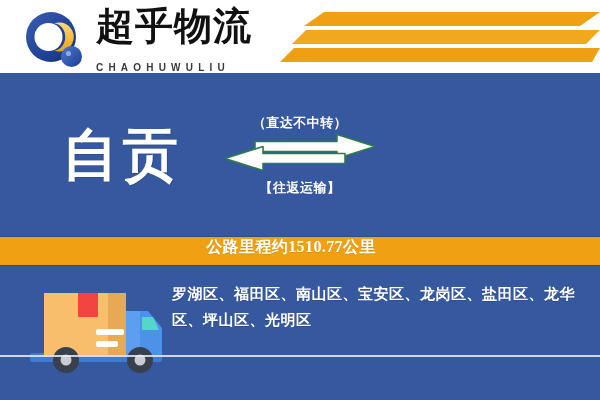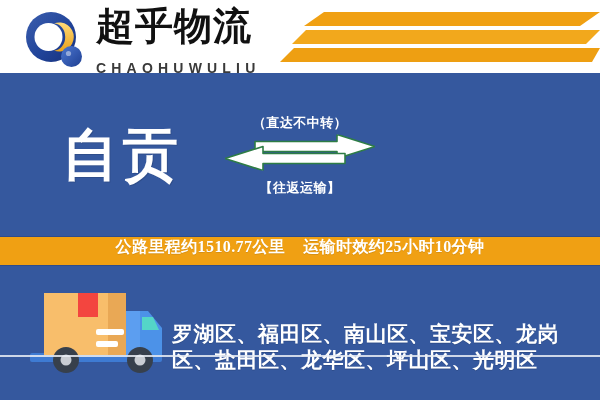--- a/index.html
+++ b/index.html
@@ -39,21 +39,21 @@
     font-weight:bold;
     font-size:38px;
     line-height:40px;
     color:#111111;
     letter-spacing:1px;
     white-space:nowrap;
   }
   .brand-en {
     font-family:"Liberation Sans", sans-serif;
     font-weight:bold;
-    font-size:14px;
+    font-size:10px;
     line-height:14px;
     color:#3a3a3a;
     letter-spacing:5.2px;
     margin-top:15px;
     white-space:nowrap;
   }
 
   
   .stripes {
     position:absolute; right:0; top:8px;
@@ -133,26 +133,25 @@
   .truck {
     position:absolute; left:22px; top:14px;
     width:146px; height:100px;
   }
   .truck svg { display:block; width:146px; height:100px; }
   .district-text {
     position:absolute; left:172px; top:14px;
     width:412px;
     font-family:"Liberation Serif", serif;
     font-weight:bold;
-    font-size:21px;
+    font-size:15px;
     line-height:26px;
     color:#ffffff;
     letter-spacing:0.5px;
     text-shadow:0 1px 0 rgba(0,0,0,0.12);
-    margin-top:40px;
   }
   .road-line {
     position:absolute; left:0; bottom:43px;
     width:600px; height:2px;
     background:#e9edf5;
     opacity:0.85;
   }
 </style>
 </head>
 <body>
@@ -213,21 +212,20 @@
         </svg>
       </div>
       <div class="route-note bottom">【往返运输】</div>
     </div>
 
   </div>
 
   <div class="infobar">
     <span class="infobar-text">公路里程约1510.77公里</span>
     <span class="infobar-gap"></span>
-    <span class="infobar-text">运输时效约25小时10分钟</span>
   </div>
 
   <div class="districts">
     <div class="truck">
       <svg viewBox="0 0 146 100" xmlns="http://www.w3.org/2000/svg">
 
         <rect x="8" y="72" width="132" height="9" rx="2" fill="#3E7BD3"></rect>
 
         <rect x="22" y="12" width="82" height="62" fill="#F8BE6B"></rect>
         <rect x="86" y="12" width="18" height="62" fill="#E9A855"></rect>

